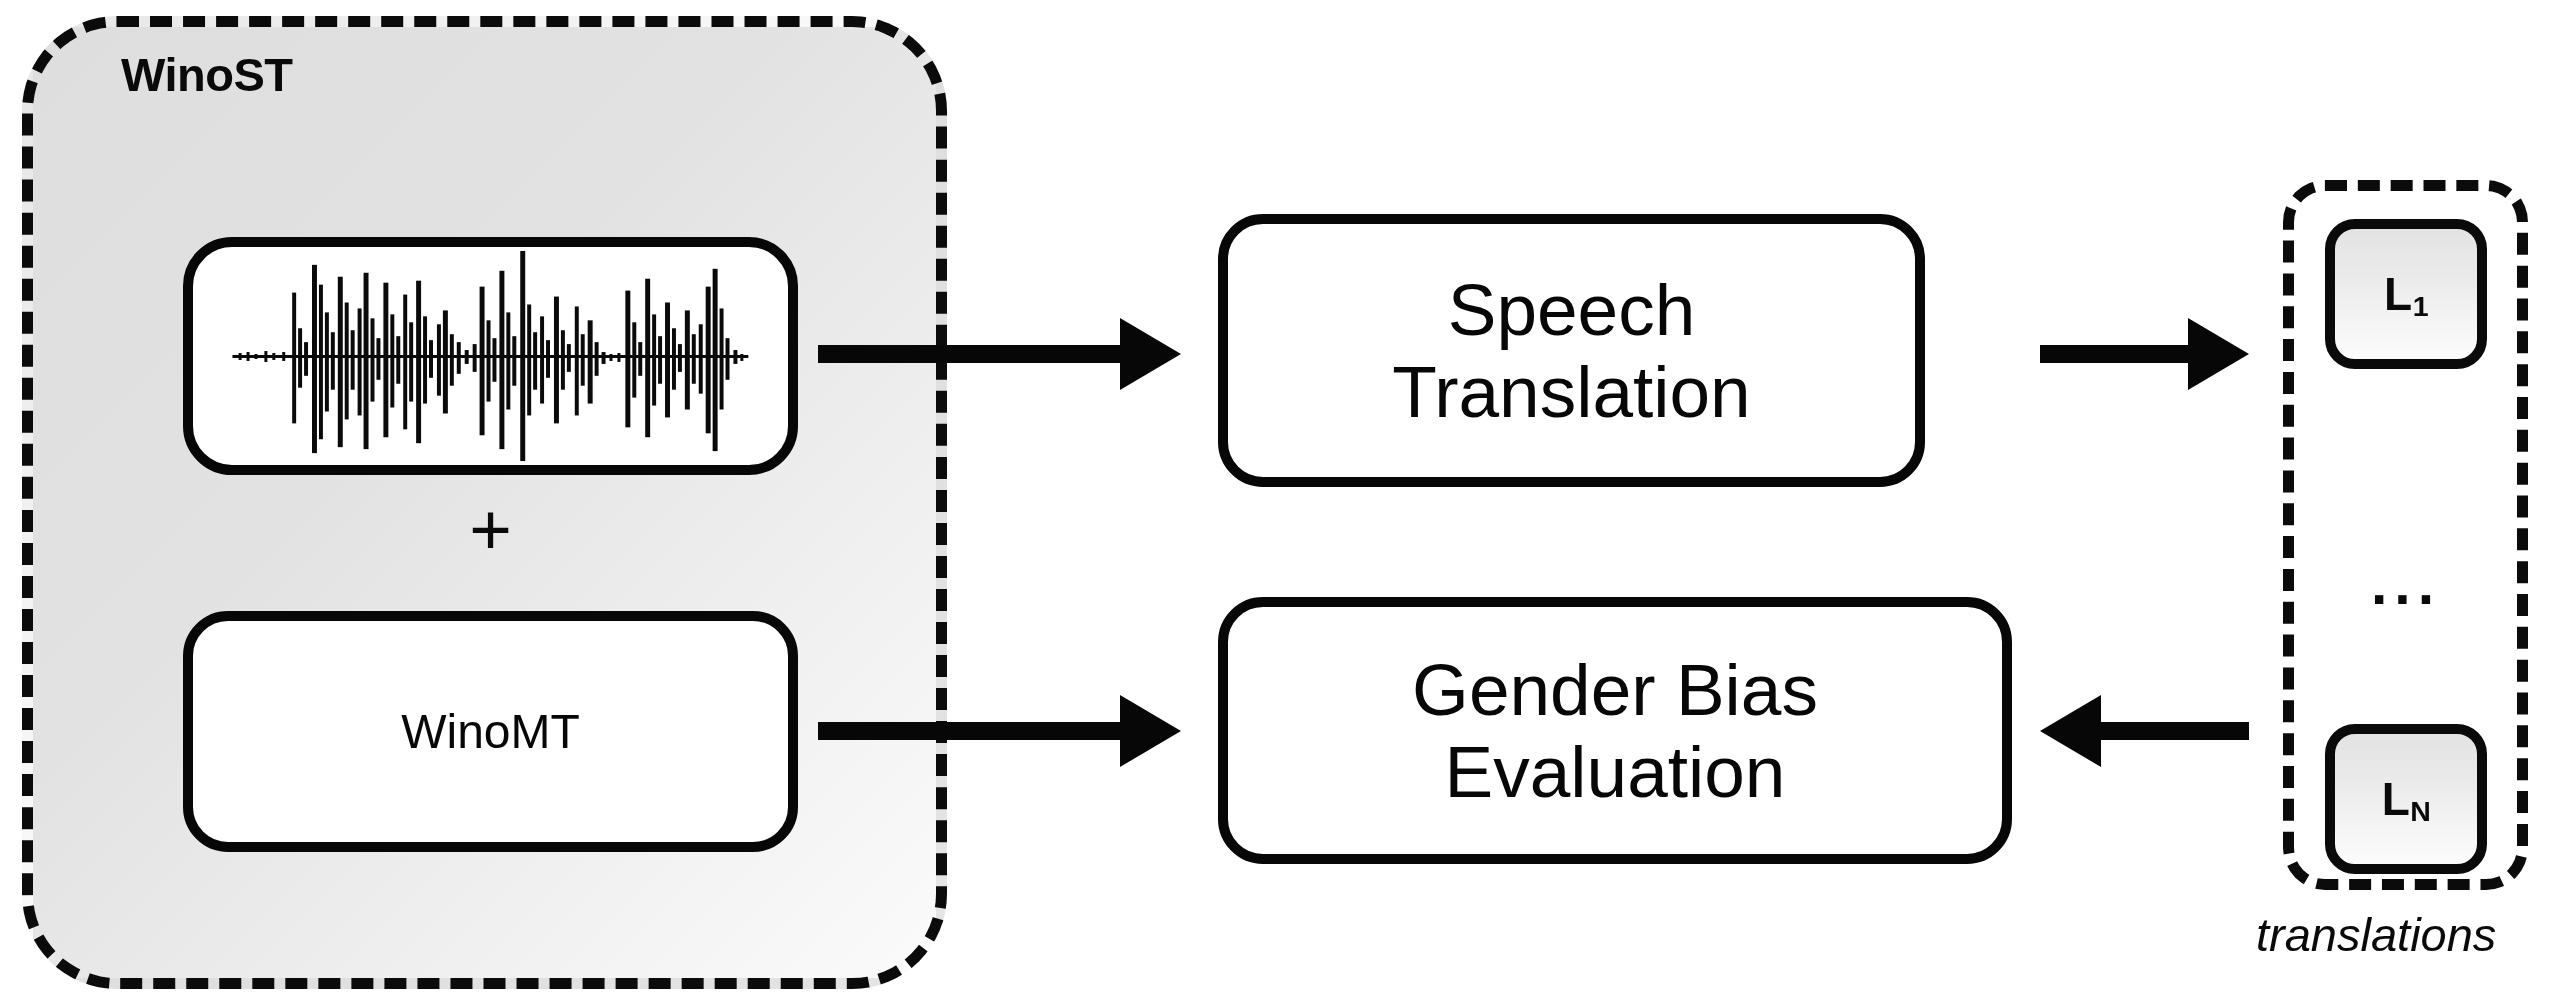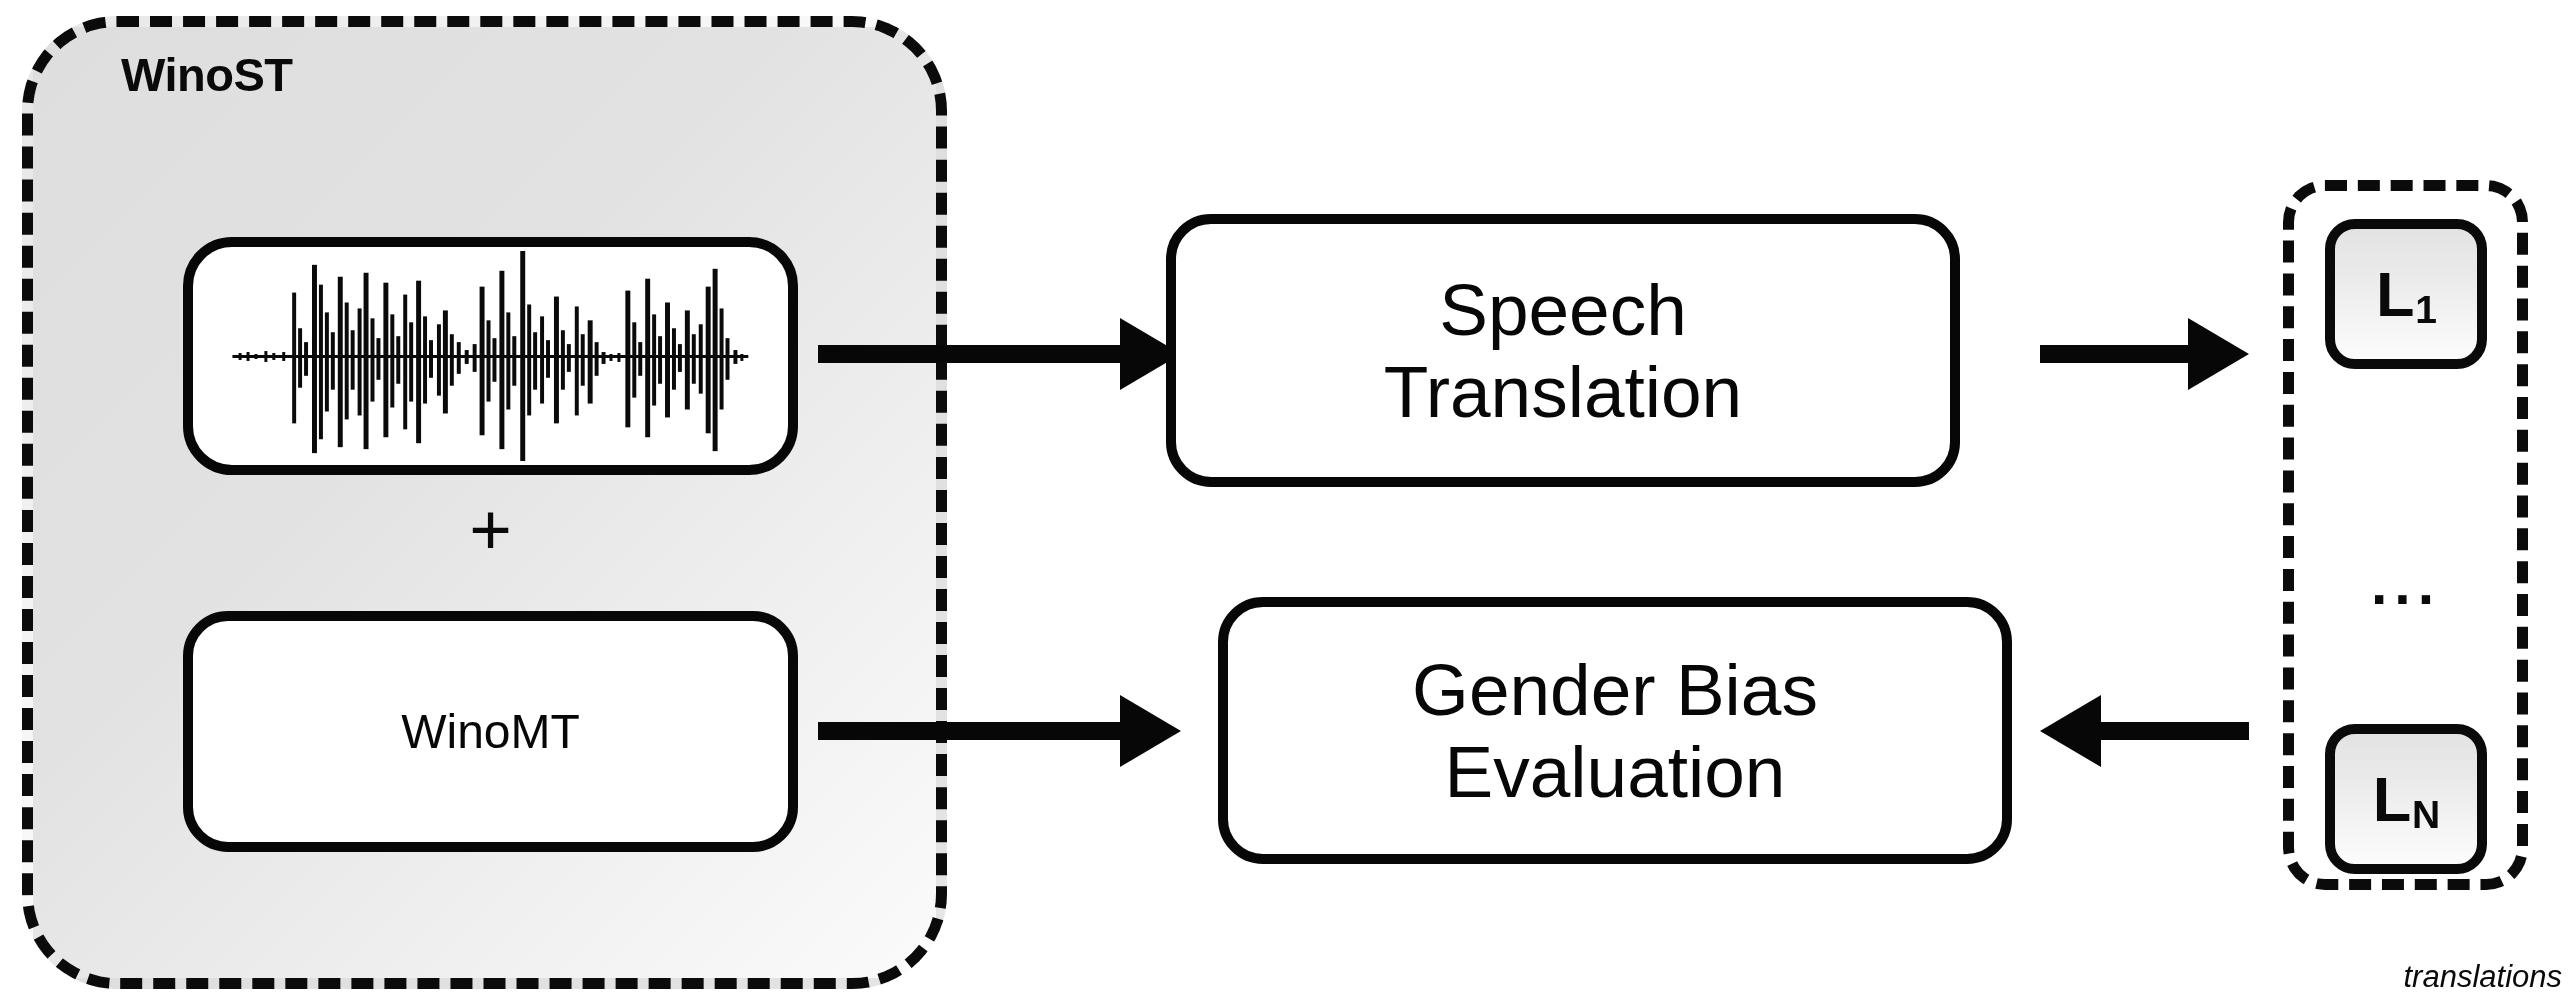--- a/index.html
+++ b/index.html
@@ -80,23 +80,23 @@
 
   .winomt-box {
     left: 183px;
     top: 611px;
     width: 615px;
     height: 241px;
     font-size: 48px;
   }
 
   .st-box {
-    left: 1166px;
+    left: 1218px;
     top: 214px;
-    width: 794px;
+    width: 707px;
     height: 273px;
     font-size: 73px;
   }
 
   .gbe-box {
     left: 1218px;
     top: 597px;
     width: 794px;
     height: 267px;
     font-size: 73px;
@@ -166,21 +166,21 @@
     left: 2325px;
     width: 162px;
     height: 150px;
     box-sizing: border-box;
     border: 10px solid #0a0a0a;
     border-radius: 30px;
     background: linear-gradient(180deg, #e3e3e3 0%, #eaeaea 35%, #f4f4f4 70%, #fcfcfc 100%);
     display: flex;
     align-items: center;
     justify-content: center;
-    font-size: 63px;
+    font-size: 46px;
     font-weight: bold;
     color: #0a0a0a;
     line-height: 1;
   }
   #lang-box-0 { top: 219px; }
   #lang-box-1 { top: 395px; }
   #lang-box-2 { top: 692px; margin-top: 32px; }
   .lang-label { display: inline-block; white-space: nowrap; }
   .lang-label sub {
     font-size: 0.62em;
@@ -198,24 +198,24 @@
     text-align: center;
     font-size: 59px;
     font-weight: bold;
     letter-spacing: 7px;
     color: #0a0a0a;
     line-height: 0.4;
   }
   .translations-caption {
     position: absolute;
     left: 2256px;
-    top: 959px;
+    top: 907px;
     width: 306px;
-    text-align: right;
-    font-size: 31px;
+    text-align: left;
+    font-size: 47px;
     font-style: italic;
     color: #0a0a0a;
     white-space: nowrap;
   }
 </style>
 </head>
 <body>
 
 <div id="stage">
 

